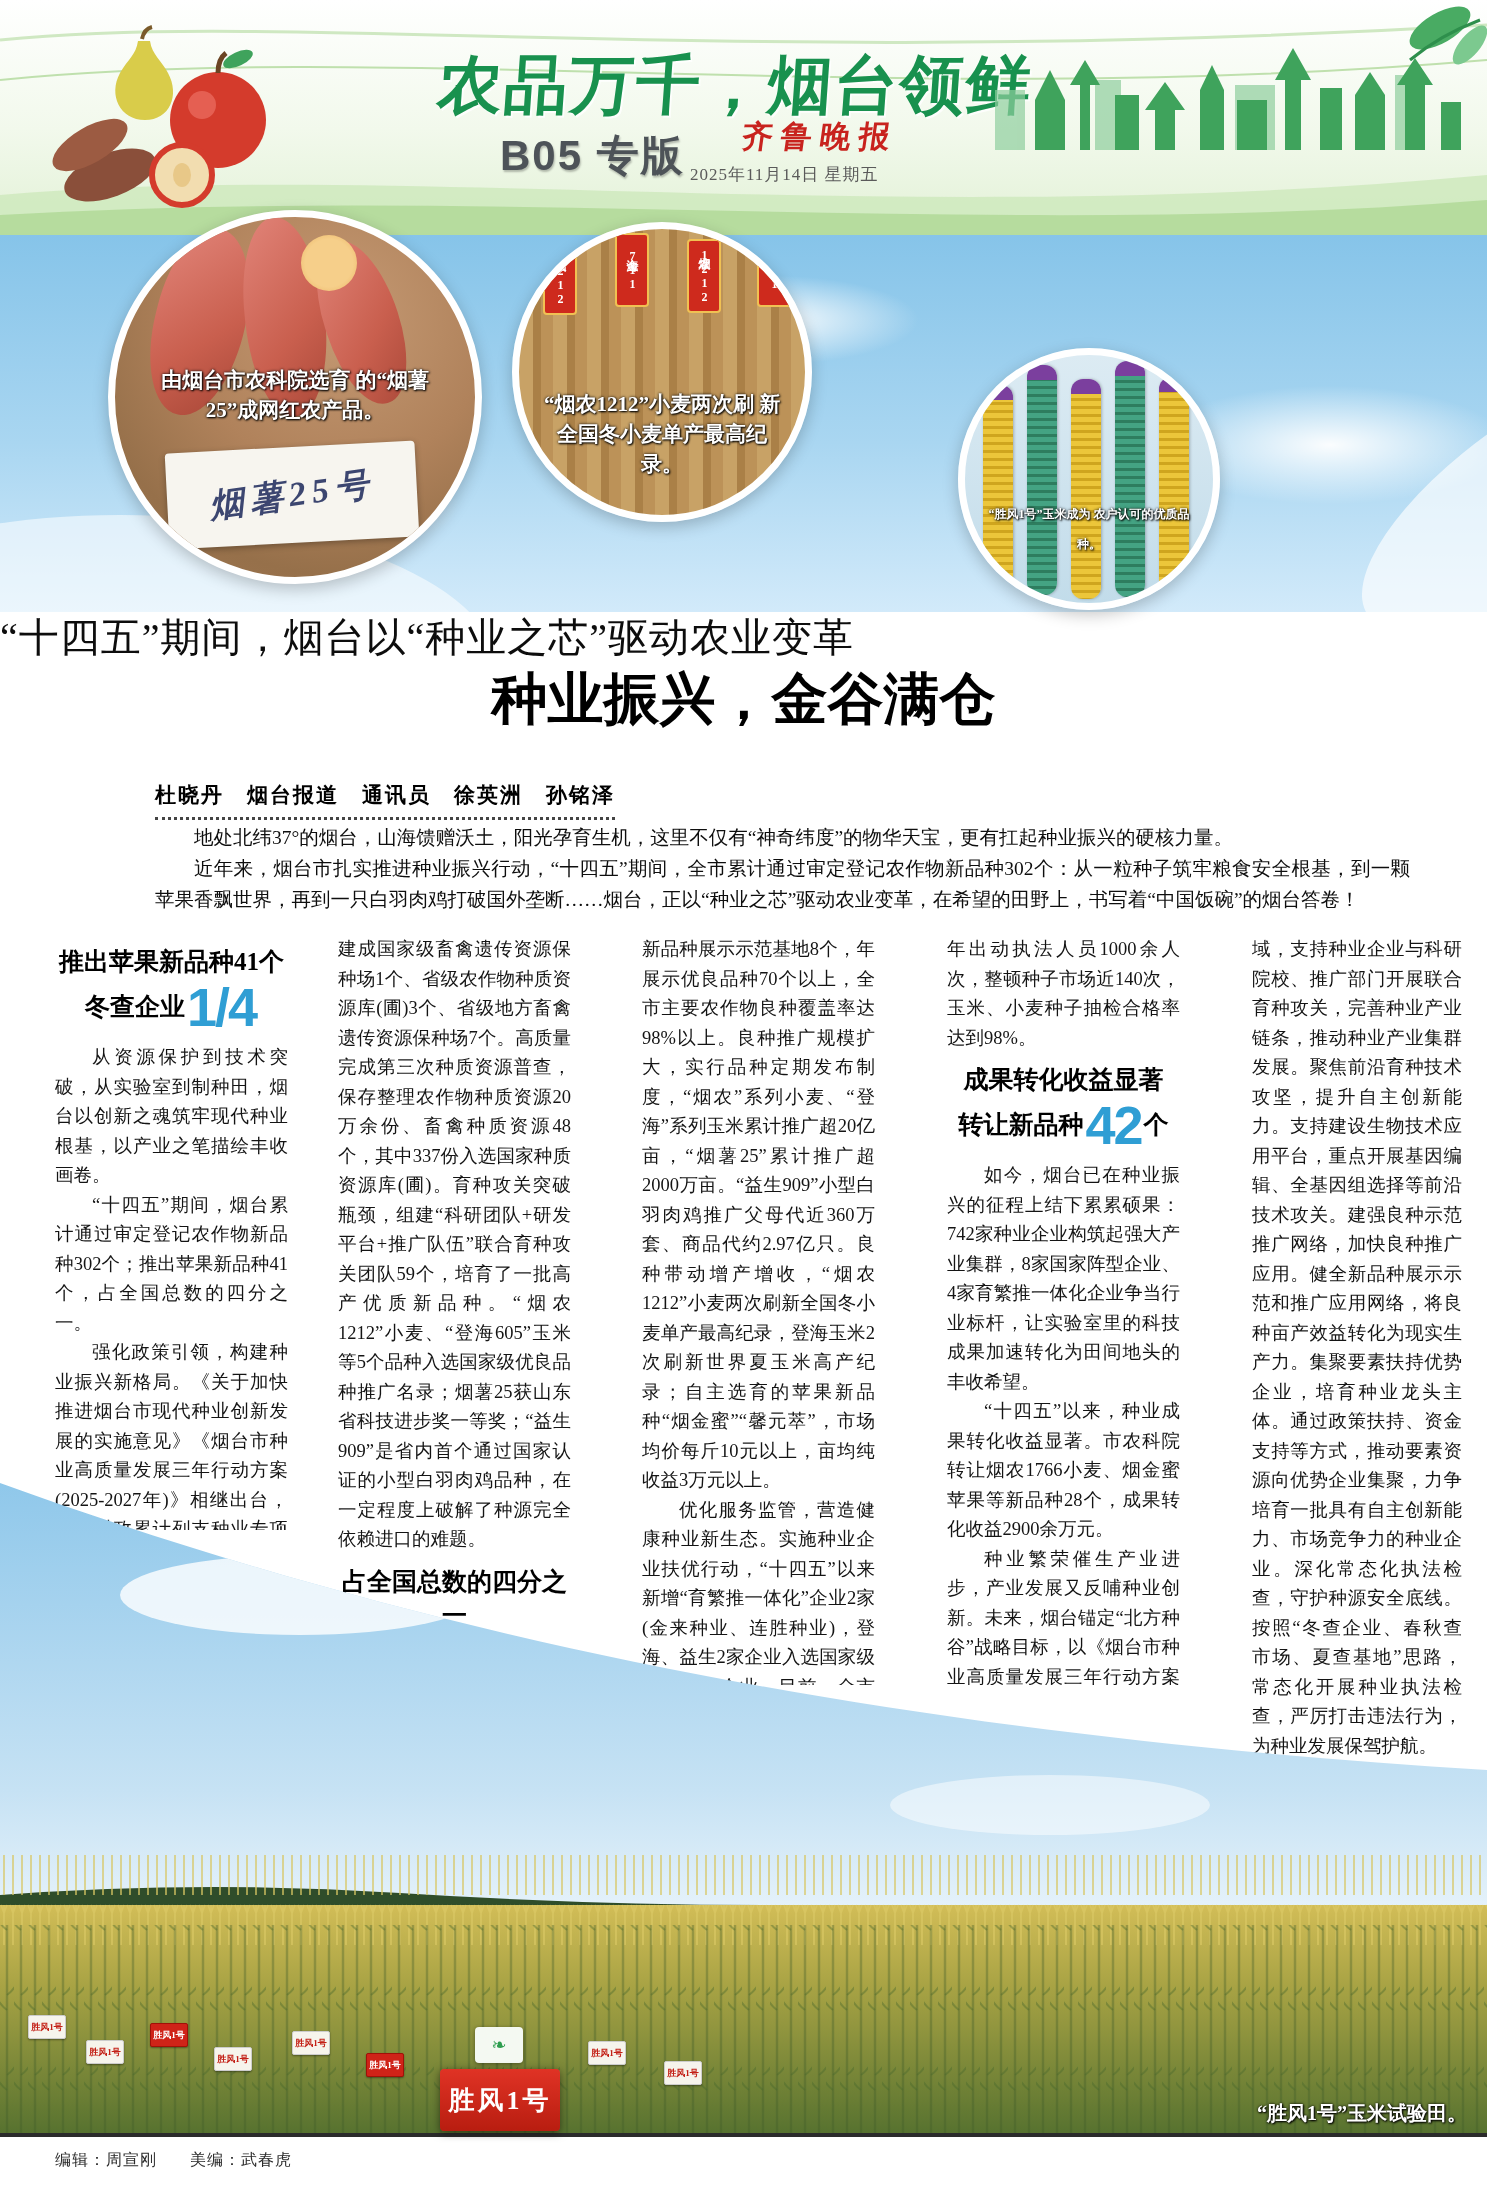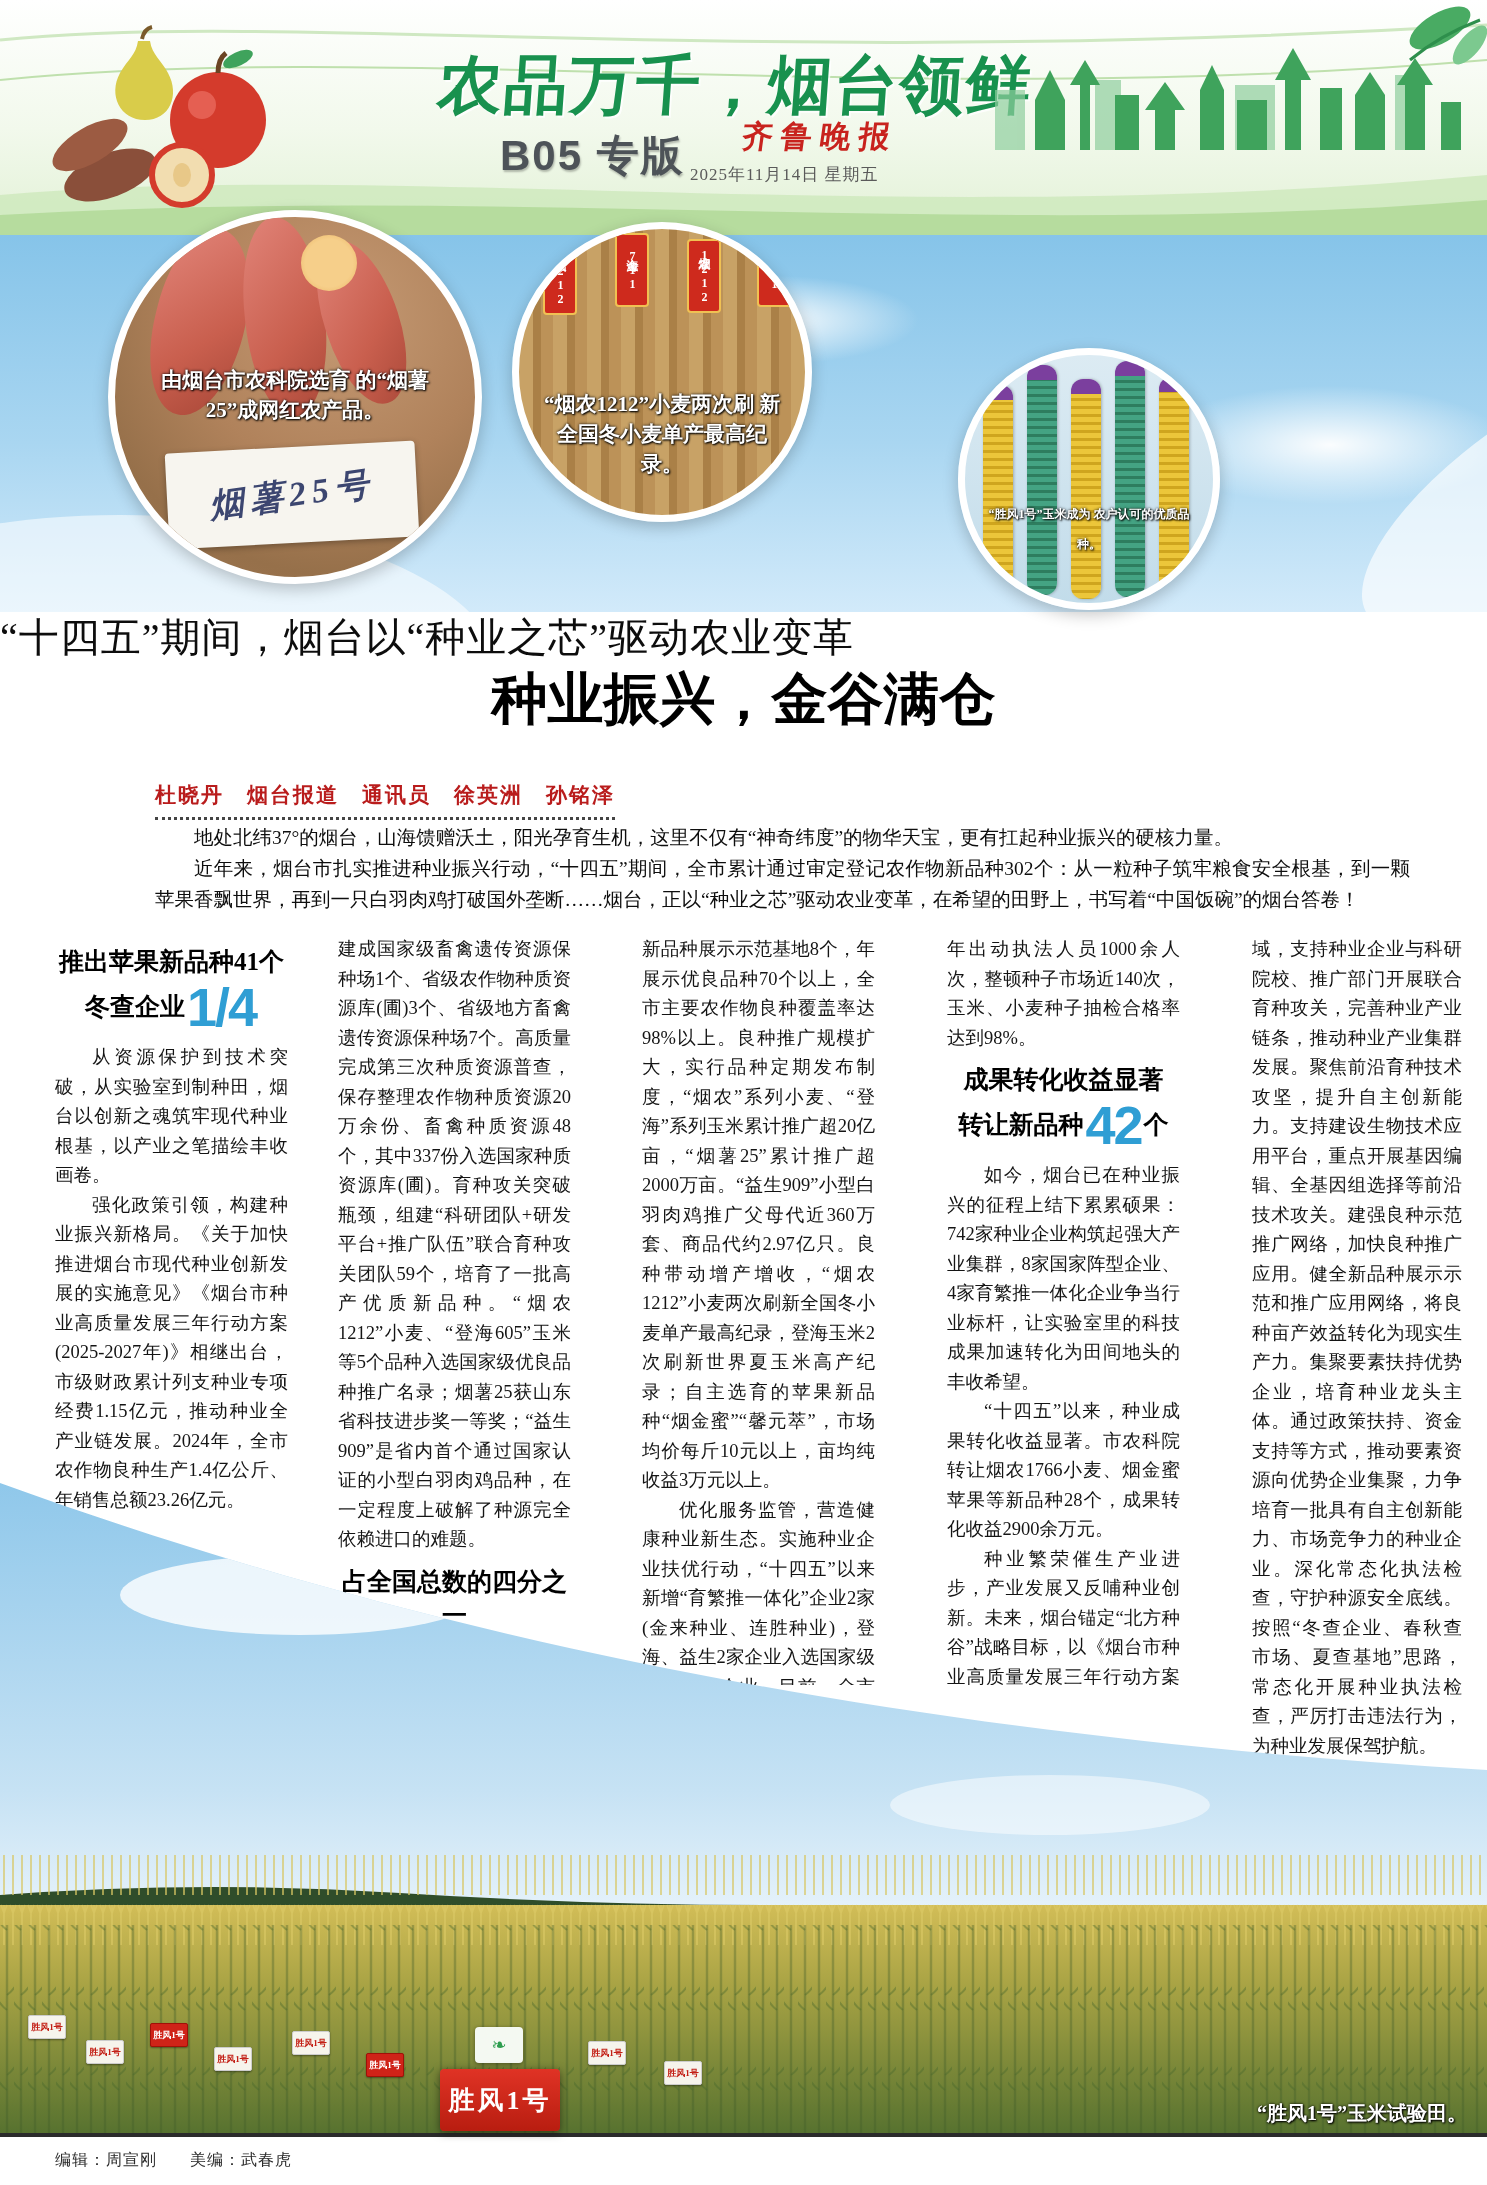--- a/index.html
+++ b/index.html
@@ -52,21 +52,21 @@
   .tube .band { height:15px; background:#7b3f9e; }
   .kern-y { background:repeating-linear-gradient(0deg,#ecc63a 0 5px,#cfa51e 5px 8px); height:100%; }
   .kern-g { background:repeating-linear-gradient(0deg,#44a383 0 5px,#2e7d5f 5px 8px); height:100%; }
 
   
   .kicker { position:absolute; left:0; top:610px; width:1487px; text-align:left;
     font-size:40px; color:#0d0d0d; letter-spacing:1px; }
   .bigtitle { position:absolute; left:0; top:662px; width:1487px; text-align:center;
     font-size:56px; font-weight:900; color:#000; letter-spacing:0px; }
 
-  .byline { position:absolute; left:155px; top:781px; font-size:21px; font-weight:bold; color:#b91c1c;
+  .byline { position:absolute; left:155px; top:781px; font-size:21px; font-weight:bold; color:#000000;
     padding-bottom:8px; border-bottom:3px dotted #444; letter-spacing:2px; }
 
   .lead { position:absolute; left:155px; top:822px; width:1255px; font-size:19.5px; line-height:31px; color:#0e0e0e; text-align:justify; }
   .lead p { text-indent:2em; }
 
   
   .col { position:absolute; top:935px; width:233px; font-size:18.5px; line-height:29.5px;
     text-align:justify; overflow:hidden; color:#141414; }
   .col p { text-indent:2em; }
   .col p.cont { text-indent:0; }
@@ -216,20 +216,21 @@
   <div class="col" style="left:55px;height:595px">
     <div class="subhead">
       <span class="l1">推出苹果新品种41个</span>
       <span class="l2">
         <span>冬查企业</span>
         <span class="bignum">1/4</span>
         <span></span>
       </span>
     </div>
     <p>从资源保护到技术突破，从实验室到制种田，烟台以创新之魂筑牢现代种业根基，以产业之笔描绘丰收画卷。</p>
+    <p>“十四五”期间，烟台累计通过审定登记农作物新品种302个；推出苹果新品种41个，占全国总数的四分之一。</p>
     <p>强化政策引领，构建种业振兴新格局。《关于加快推进烟台市现代种业创新发展的实施意见》《烟台市种业高质量发展三年行动方案(2025-2027年)》相继出台，市级财政累计列支种业专项经费1.15亿元，推动种业全产业链发展。2024年，全市农作物良种生产1.4亿公斤、年销售总额23.26亿元。</p>
 
   </div>
 
   <div class="col" style="left:338px;height:710px">
     <p class="cont">建成国家级畜禽遗传资源保种场1个、省级农作物种质资源库(圃)3个、省级地方畜禽遗传资源保种场7个。高质量完成第三次种质资源普查，保存整理农作物种质资源20万余份、畜禽种质资源48个，其中337份入选国家种质资源库(圃)。育种攻关突破瓶颈，组建“科研团队+研发平台+推广队伍”联合育种攻关团队59个，培育了一批高产优质新品种。“烟农1212”小麦、“登海605”玉米等5个品种入选国家级优良品种推广名录；烟薯25获山东省科技进步奖一等奖；“益生909”是省内首个通过国家认证的小型白羽肉鸡品种，在一定程度上破解了种源完全依赖进口的难题。</p>
     <div class="subhead">
       <span class="l1">占全国总数的四分之一</span>
       <span class="l2">
         <span>达</span>

